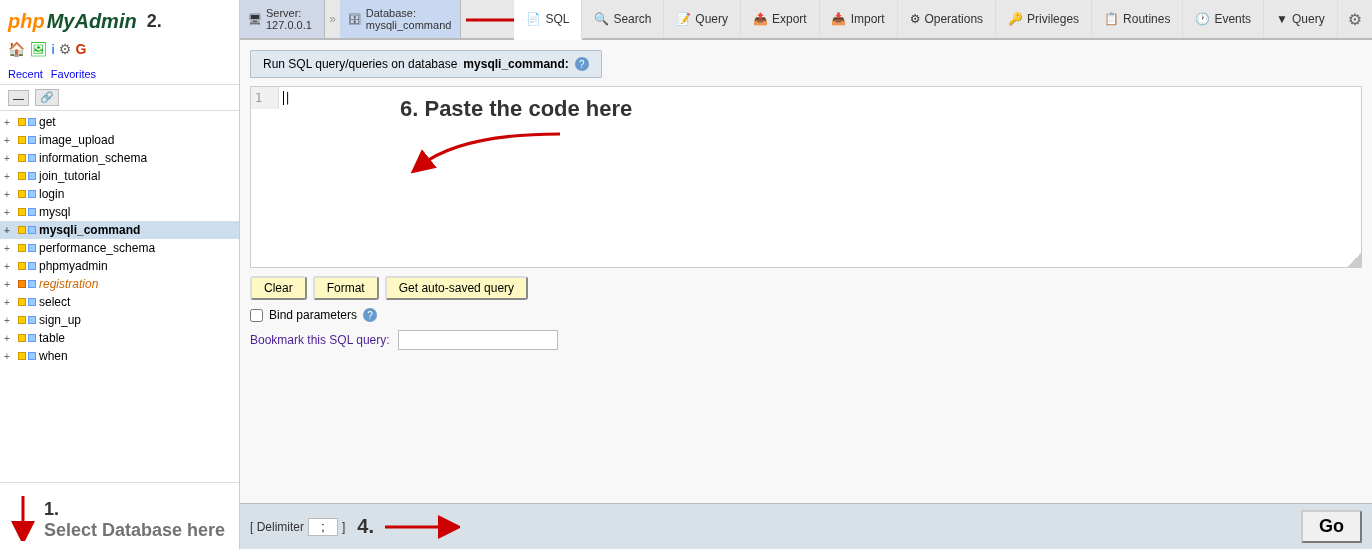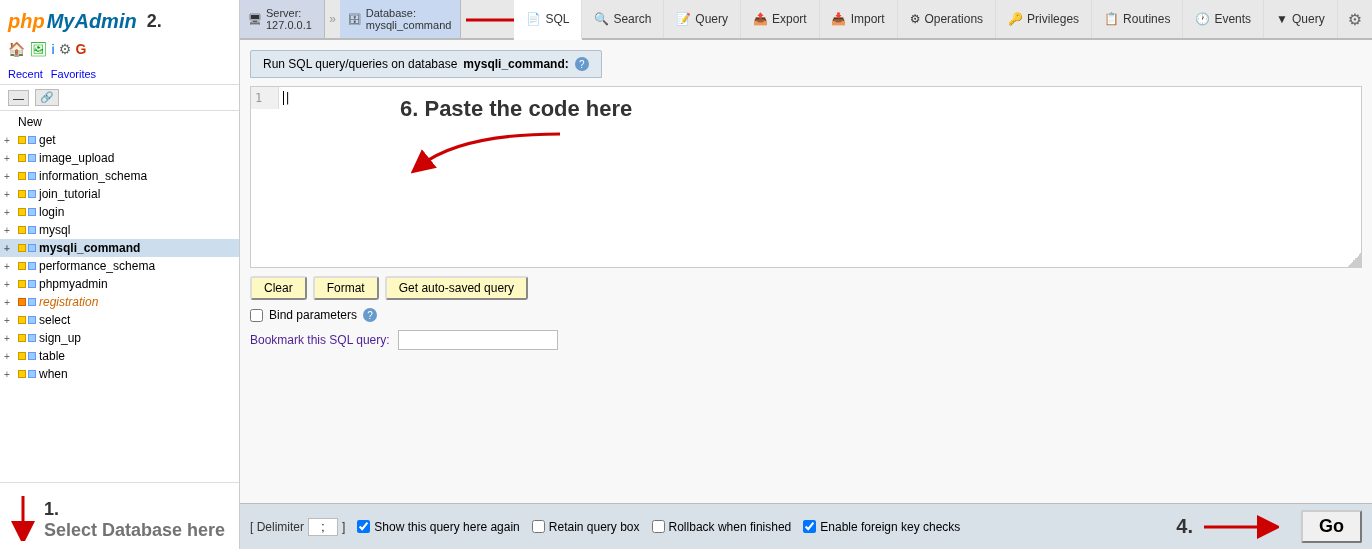--- a/index.html
+++ b/index.html
@@ -6,21 +6,21 @@
     body { font-family: Arial, sans-serif; font-size: 12px; background: #f0f0f0; overflow: hidden; }
 
     
     .app-container { display: flex; width: 1372px; height: 549px; }
 
     
     .sidebar { width: 240px; min-width: 240px; background: #fff; border-right: 1px solid #ccc; display: flex; flex-direction: column; height: 549px; overflow: hidden; }
     .sidebar-header { padding: 6px 8px; background: #fff; }
     .logo { display: flex; align-items: center; gap: 2px; padding: 4px 0; }
     .logo-php { color: #f80; font-weight: bold; font-size: 20px; font-style: italic; }
-    .logo-myadmin { color: #0369a1; font-weight: bold; font-size: 20px; font-style: italic; }
+    .logo-myadmin { color: #14532d; font-weight: bold; font-size: 20px; font-style: italic; }
     .logo-icons { display: flex; align-items: center; gap: 4px; font-size: 14px; margin-top: 2px; }
     .logo-icon-house { color: #c60; }
     .logo-icon-img { color: #0a0; }
     .logo-icon-info { color: #06f; }
     .logo-icon-gear { color: #666; }
     .logo-icon-g { color: #c30; font-weight: bold; }
     .sidebar-nav { display: flex; gap: 8px; padding: 4px 8px; font-size: 11px; border-bottom: 1px solid #ddd; }
     .sidebar-nav a { color: #00e; text-decoration: none; }
     .sidebar-tools { display: flex; align-items: center; gap: 6px; padding: 4px 8px; border-bottom: 1px solid #ddd; }
     .sidebar-tools-btn { background: #e8e8e8; border: 1px solid #bbb; padding: 1px 4px; cursor: pointer; font-size: 11px; }
@@ -100,24 +100,20 @@
     <div class="sidebar-nav">
       <a href="#">Recent</a>
       <a href="#">Favorites</a>
     </div>
     <div class="sidebar-tools">
       <button class="sidebar-tools-btn">—</button>
       <button class="sidebar-tools-btn">🔗</button>
     </div>
     <div class="tree-container">
 
-      <div class="tree-item" style="font-size:12px;">
-        <span class="tree-expand"></span>
-        <span>New</span>
-      </div>
 
       <div class="tree-item">
         <span class="tree-expand">+</span>
         <span style="display:inline-flex;gap:2px;margin-right:3px;">
           <span style="width:8px;height:8px;background:#fc0;border:1px solid #c90;display:inline-block;"></span>
           <span style="width:8px;height:8px;background:#9cf;border:1px solid #69f;display:inline-block;"></span>
         </span>
         <span>get</span>
       </div>
       <div class="tree-item">
@@ -369,38 +365,20 @@
       </div>
     </div>
 
     <div class="footer-bar">
       <div class="delimiter-group">
         <span class="delimiter-bracket">[ Delimiter</span>
         <input type="text" class="delimiter-input" value=";" style="">
         <span class="delimiter-bracket">]</span>
       </div>
 
-      <div class="footer-checks">
-        <label class="checkbox-label">
-          <input type="checkbox" checked="" style="">
-          <span>Show this query here again</span>
-        </label>
-        <label class="checkbox-label">
-          <input type="checkbox" style="">
-          <span>Retain query box</span>
-        </label>
-        <label class="checkbox-label">
-          <input type="checkbox" style="">
-          <span>Rollback when finished</span>
-        </label>
-        <label class="checkbox-label">
-          <input type="checkbox" checked="" style="">
-          <span>Enable foreign key checks</span>
-        </label>
-      </div>
 
       <div style="display:flex;align-items:center;gap:6px;margin-right:10px;">
         <span style="font-size:20px;font-weight:bold;color:#333;">4.</span>
         <svg width="80" height="30">
           <defs>
               <marker id="ah4" markerWidth="8" markerHeight="8" refX="4" refY="4" orient="auto">
                 <path d="M0,0 L0,8 L8,4 z" fill="#cc0000"></path>
               </marker>
             </defs>
           <line x1="5" y1="15" x2="70" y2="15" stroke="#cc0000" stroke-width="3" marker-end="url(#ah4)"></line>

